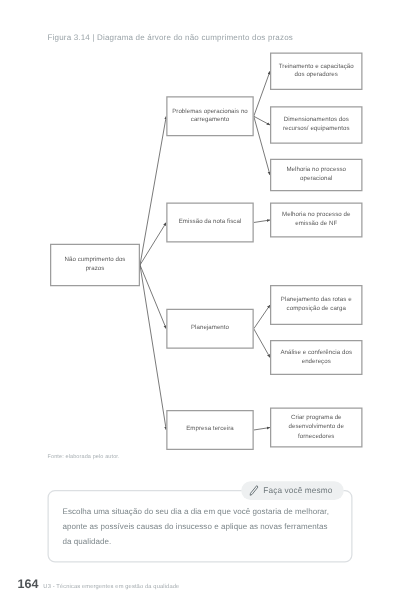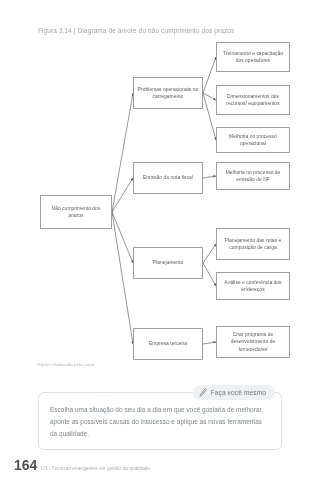--- a/index.html
+++ b/index.html
@@ -121,21 +121,21 @@
   
   #footer {
     position: absolute;
     left: 14px;
     bottom: 12px;
     display: flex;
     align-items: baseline;
     gap: 4px;
   }
   #footer-page {
-    font-size: 14px;
+    font-size: 10px;
     font-weight: bold;
     color: #4f5356;
   }
   #footer-unit {
     font-size: 4.6px;
     color: #a4abaf;
     letter-spacing: 0.1px;
   }
 </style>
 </head>

